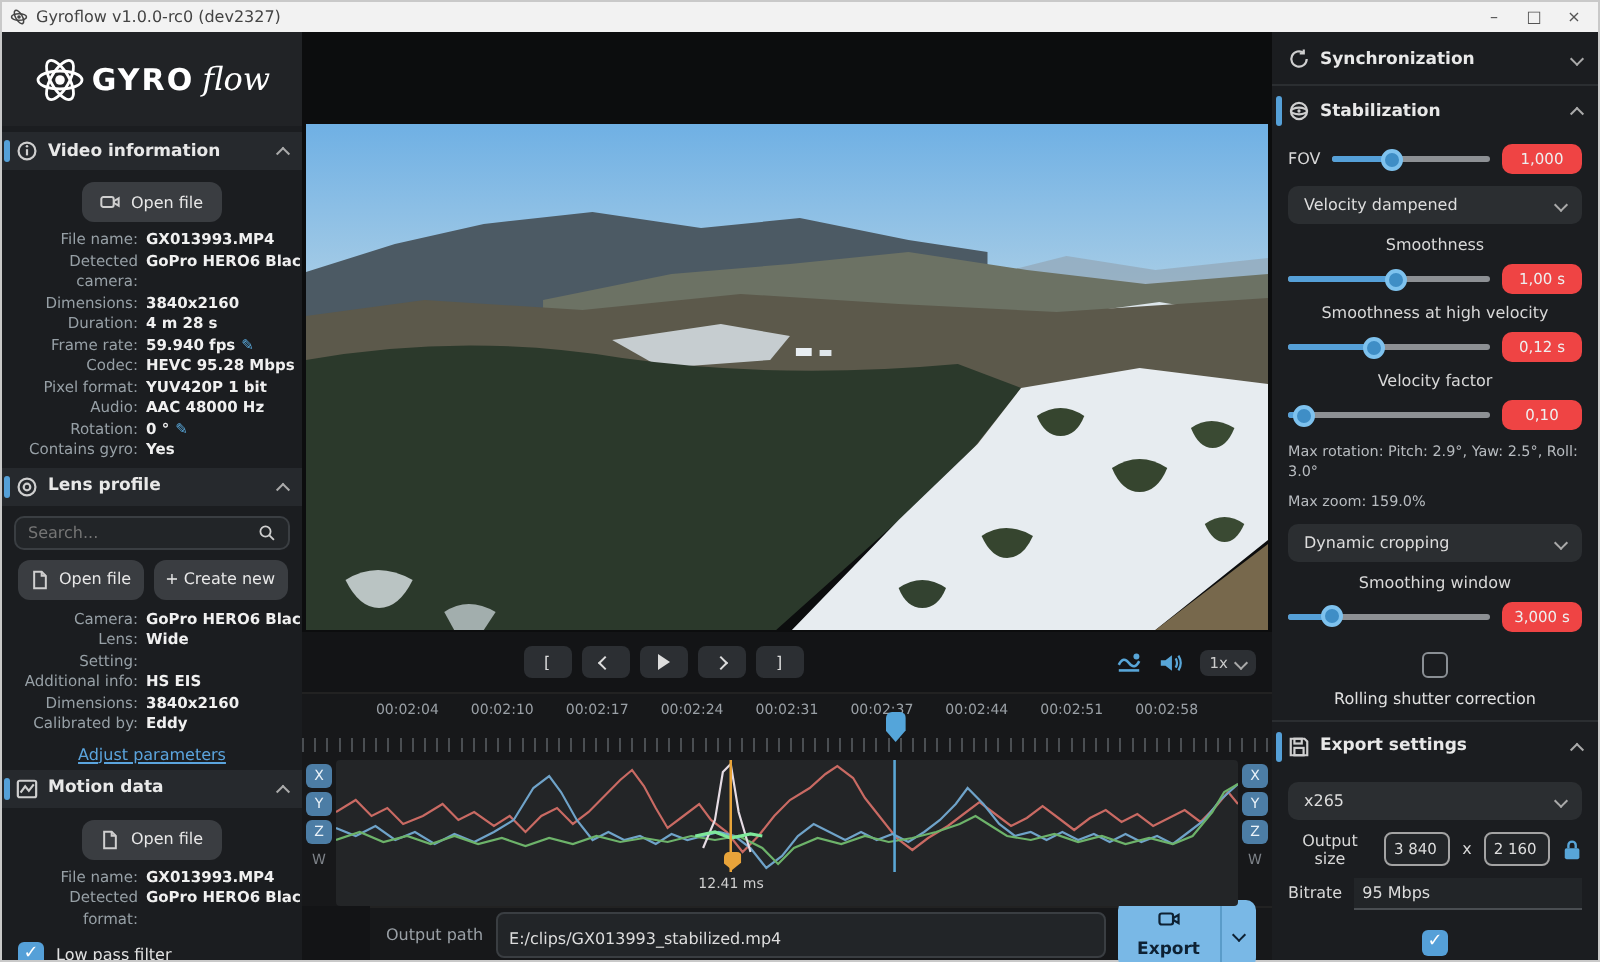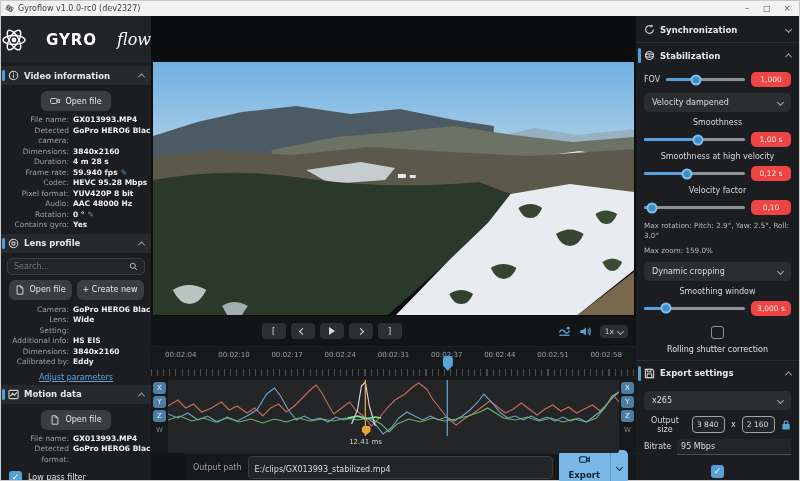--- a/index.html
+++ b/index.html
@@ -9,21 +9,21 @@
   
   .titlebar { height:15px; background:#f2f2f2; display:flex; align-items:center; padding:0 4px; gap:4px; flex:0 0 auto; }
   .titlebar .ticon { width:9px; height:9px; }
   .titlebar .ttext { font-size:8px; color:#444; flex:1; }
   .wbtn { font-size:8px; color:#555; width:16px; text-align:center; cursor:default; }
 
   .app { flex:1; display:flex; min-height:0; }
 
   
   .left { width:150px; flex:0 0 150px; background:#1b1d20; padding:0 0 4px 0; overflow:hidden; }
-  .logo { height:47px; background:#212326; display:flex; align-items:center; justify-content:space-between; gap:3px; }
+  .logo { height:47px; background:#212326; display:flex; align-items:center; justify-content:center; gap:3px; }
   .logo .gy { color:#fff; font-weight:bold; font-size:15px; letter-spacing:1px; }
   .logo .fl { color:#fff; font-size:16px; font-style:italic; font-family:"DejaVu Serif", serif; margin-left:1px; }
 
   .sec { position:relative; display:flex; align-items:center; gap:5px; padding:4px 7px; font-size:8.5px; font-weight:bold; color:#e8e8e8; }
   .left .sec { background:#26292d; margin-top:3px; }
   .sec .bar { position:absolute; left:1px; top:4px; bottom:4px; width:3px; background:#55a0d8; border-radius:2px; }
   .sec .chev { margin-left:auto; }
   .chev { width:5px; height:5px; border-right:1.4px solid #aaa; border-bottom:1.4px solid #aaa; display:inline-block; }
   .chev.up { transform:rotate(-135deg) translate(-1px,-1px); }
   .chev.down { transform:rotate(45deg); }
@@ -61,21 +61,21 @@
   .pbtns { display:flex; gap:5px; margin:0 auto; }
   .pbtn { width:24px; height:16px; background:#2c2f33; border-radius:4px; color:#ddd; font-size:8px; display:flex; align-items:center; justify-content:center; cursor:pointer; }
   .tri { width:0; height:0; border-left:6px solid #ddd; border-top:4px solid transparent; border-bottom:4px solid transparent; }
   .pc { width:5px; height:5px; border-right:1.4px solid #ddd; border-bottom:1.4px solid #ddd; }
   .pc.l { transform:rotate(135deg); } .pc.r { transform:rotate(-45deg); }
   .pright { display:flex; align-items:center; gap:8px; width:118px; justify-content:flex-end; }
   .pright svg { width:13px; height:13px; cursor:pointer; }
   .speed { display:flex; align-items:center; gap:4px; background:#2c2f33; border-radius:4px; padding:2px 5px; color:#ccc; font-size:7.5px; cursor:pointer; }
 
   .ruler { height:32px; flex:0 0 32px; position:relative; background:#17181a; border-top:1px solid #222; }
-  .rlabels { display:flex; justify-content:space-between; padding:4px 14px 0 14px; }
+  .rlabels { display:flex; justify-content:center; padding:4px 14px 0 14px;gap:16px; }
   .rlabels span { font-size:7px; color:#9aa0a6; }
   .rticks { position:absolute; left:0; right:0; bottom:2px; height:7px;
     background:repeating-linear-gradient(90deg,#4a4e52 0 1px,transparent 1px 6.1px); }
   .playhead { position:absolute; left:61.2%; top:9px; width:10px; height:15px; margin-left:-5px; background:#54a5da; border-radius:3px;
     clip-path:polygon(0 0,100% 0,100% 62%,50% 100%,0 62%); cursor:grab; z-index:3; }
 
   .graphrow { height:75px; flex:0 0 75px; display:flex; gap:2px; padding:2px 2px 0 2px; background:#17181a; }
   .axiscol { width:13px; flex:0 0 13px; display:flex; flex-direction:column; gap:2px; padding-top:2px; }
   .axbtn { width:13px; height:12px; border-radius:3px; background:#4c7da5; color:#eaf2f8; font-size:7px; line-height:12px; text-align:center; cursor:pointer; }
   .axbtn.off { background:transparent; color:#7d8288; }
@@ -184,21 +184,21 @@
           <span class="k">Frame rate:</span>
           <span class="v">59.940 fps</span>
           <span class="pencil">✎</span>
         </div>
       <div class="kv">
           <span class="k">Codec:</span>
           <span class="v">HEVC 95.28 Mbps</span>
         </div>
       <div class="kv">
           <span class="k">Pixel format:</span>
-          <span class="v">YUV420P 8 bit</span>
+          <span class="v">YUV420P 1 bit</span>
         </div>
       <div class="kv">
           <span class="k">Audio:</span>
           <span class="v">AAC 48000 Hz</span>
         </div>
       <div class="kv">
           <span class="k">Rotation:</span>
           <span class="v">0 °</span>
           <span class="pencil">✎</span>
         </div>

